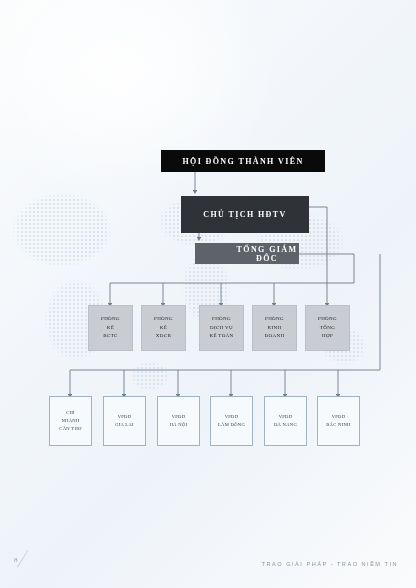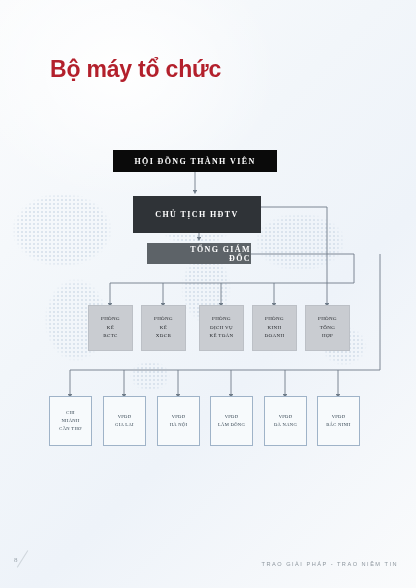--- a/index.html
+++ b/index.html
@@ -83,22 +83,23 @@
     height: 588px;
     pointer-events: none;
   }
 
   
   .node {
     position: absolute;
     display: flex;
     align-items: center;
     justify-content: center;
-    text-align: right;
+    text-align: center;
     box-sizing: border-box;
+    margin-left: 48px;
   }
   .node-top {
     font-family: "Liberation Serif", serif;
     font-weight: bold;
     letter-spacing: 1.4px;
     font-size: 8px;
     color: #ffffff;
   }
   .n-hdtv {
     left: 113px; top: 150px; width: 164px; height: 22px;
@@ -195,21 +196,20 @@
   }
 </style>
 </head>
 <body>
 
 <div class="page">
 
   <div class="map-dots"></div>
   <div class="sheen"></div>
 
-  <div class="title">Bộ máy tổ chức</div>
 
   <svg class="wires" viewBox="0 0 416 588">
     <defs>
       <marker id="arr" markerWidth="5" markerHeight="5" refX="2.4" refY="2.4" orient="auto">
         <path d="M0,0 L4.8,2.4 L0,4.8 z" fill="#6f7c89"></path>
       </marker>
     </defs>
     <g stroke="#6f7c89" stroke-width="0.9" fill="none">
 
       <path d="M195,172 L195,192" marker-end="url(#arr)"></path>

